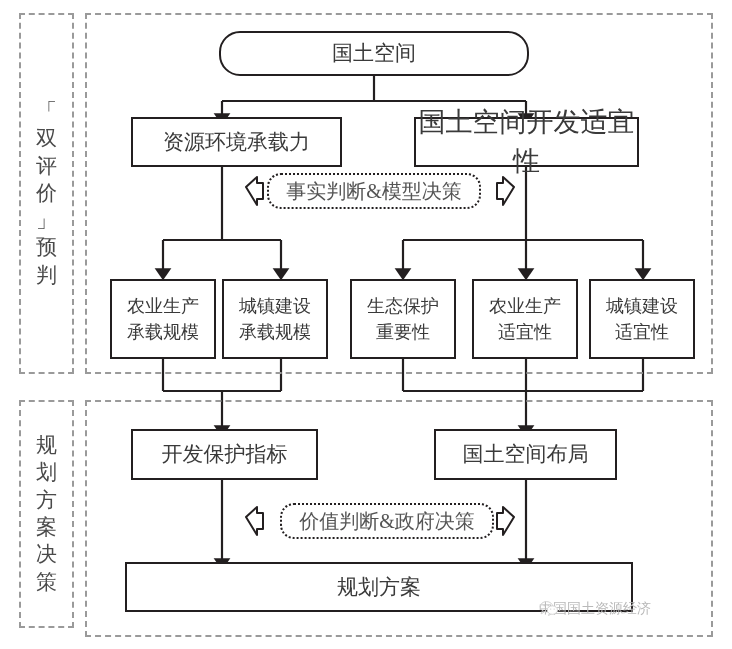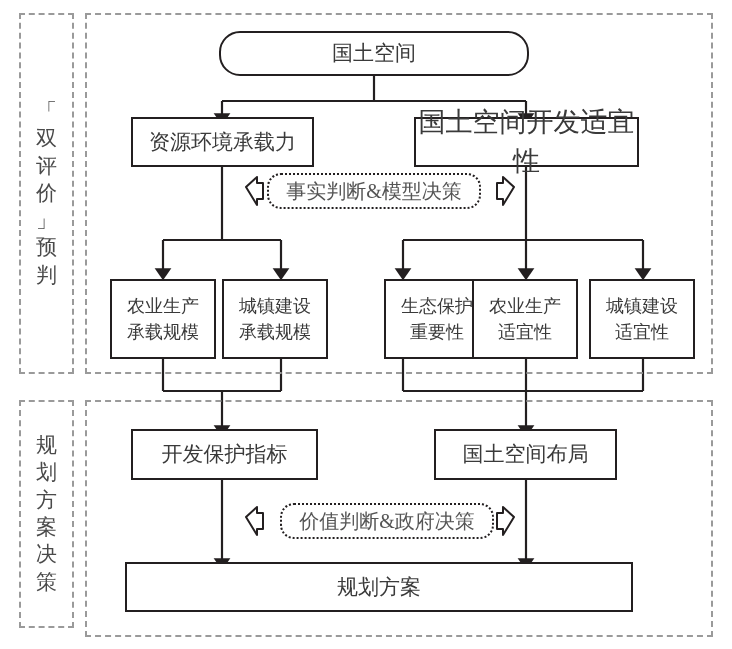--- a/index.html
+++ b/index.html
@@ -99,39 +99,39 @@
     <span>方</span>
     <span>案</span>
     <span>决</span>
     <span>策</span>
   </div>
 
   <div class="nodebox" style="left:219px;top:31px;width:310px;height:45px;font-size:21px;border-radius:21px;">
     <span>国土空间</span>
   </div>
 
-  <div class="nodebox" style="left:131px;top:117px;width:183px;height:50px;font-size:21px;">
+  <div class="nodebox" style="left:131px;top:117px;width:211px;height:50px;font-size:21px;">
     <span>资源环境承载力</span>
   </div>
 
   <div class="nodebox" style="left:414px;top:117px;width:225px;height:50px;font-size:27px;">
     <span>国土空间开发适宜性</span>
   </div>
 
   <div class="nodebox" style="left:110px;top:279px;width:106px;height:80px;font-size:18px;flex-direction:column;">
     <span>农业生产</span>
     <span>承载规模</span>
   </div>
 
   <div class="nodebox" style="left:222px;top:279px;width:106px;height:80px;font-size:18px;flex-direction:column;">
     <span>城镇建设</span>
     <span>承载规模</span>
   </div>
 
-  <div class="nodebox" style="left:350px;top:279px;width:106px;height:80px;font-size:18px;flex-direction:column;margin-left:34px;">
+  <div class="nodebox" style="left:350px;top:279px;width:106px;height:80px;font-size:18px;flex-direction:column;">
     <span>生态保护</span>
     <span>重要性</span>
   </div>
 
   <div class="nodebox" style="left:472px;top:279px;width:106px;height:80px;font-size:18px;flex-direction:column;">
     <span>农业生产</span>
     <span>适宜性</span>
   </div>
 
   <div class="nodebox" style="left:589px;top:279px;width:106px;height:80px;font-size:18px;flex-direction:column;">
@@ -152,14 +152,27 @@
   </div>
 
   <div class="callout" style="left:267px;top:173px;width:214px;height:36px;font-size:20px;">
     <span>事实判断&amp;模型决策</span>
   </div>
 
   <div class="callout" style="left:280px;top:503px;width:214px;height:36px;font-size:20px;">
     <span>价值判断&amp;政府决策</span>
   </div>
 
+  <div class="wm" style="left:539px;top:600px;">
+    <svg class="wm-logo" viewBox="0 0 24 19">
+      <ellipse cx="9" cy="8" rx="7.6" ry="6.2" fill="none" stroke="#cfcfcf" stroke-width="1.1"></ellipse>
+      <path d="M4,13 L2.4,16.6 L6,14.6" fill="none" stroke="#cfcfcf" stroke-width="1.1"></path>
+      <circle cx="6.4" cy="6.4" r="1" fill="#cfcfcf"></circle>
+      <circle cx="11.2" cy="6.4" r="1" fill="#cfcfcf"></circle>
+      <ellipse cx="16" cy="12" rx="6.2" ry="5.1" fill="#ffffff" stroke="#cfcfcf" stroke-width="1.1"></ellipse>
+      <path d="M12.6,16 L11.4,18.4 L14.2,17.1" fill="#ffffff" stroke="#cfcfcf" stroke-width="1.1"></path>
+      <circle cx="14" cy="10.8" r="0.85" fill="#cfcfcf"></circle>
+      <circle cx="18.2" cy="10.8" r="0.85" fill="#cfcfcf"></circle>
+    </svg>
+    <span>中国国土资源经济</span>
+  </div>
 
 </div>
 
 </body></html>

